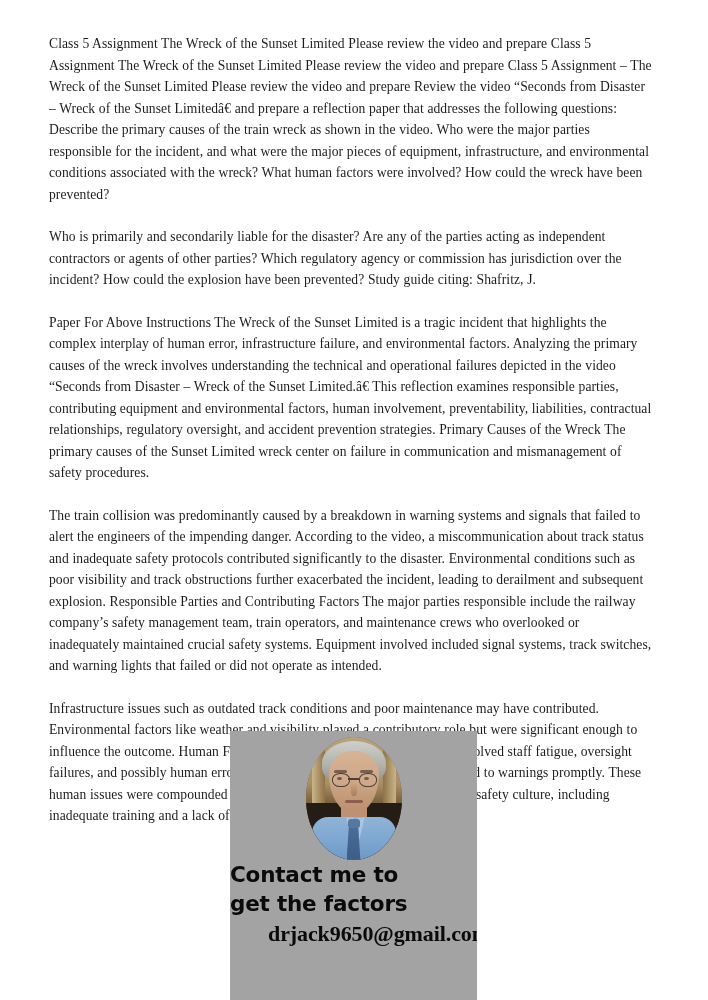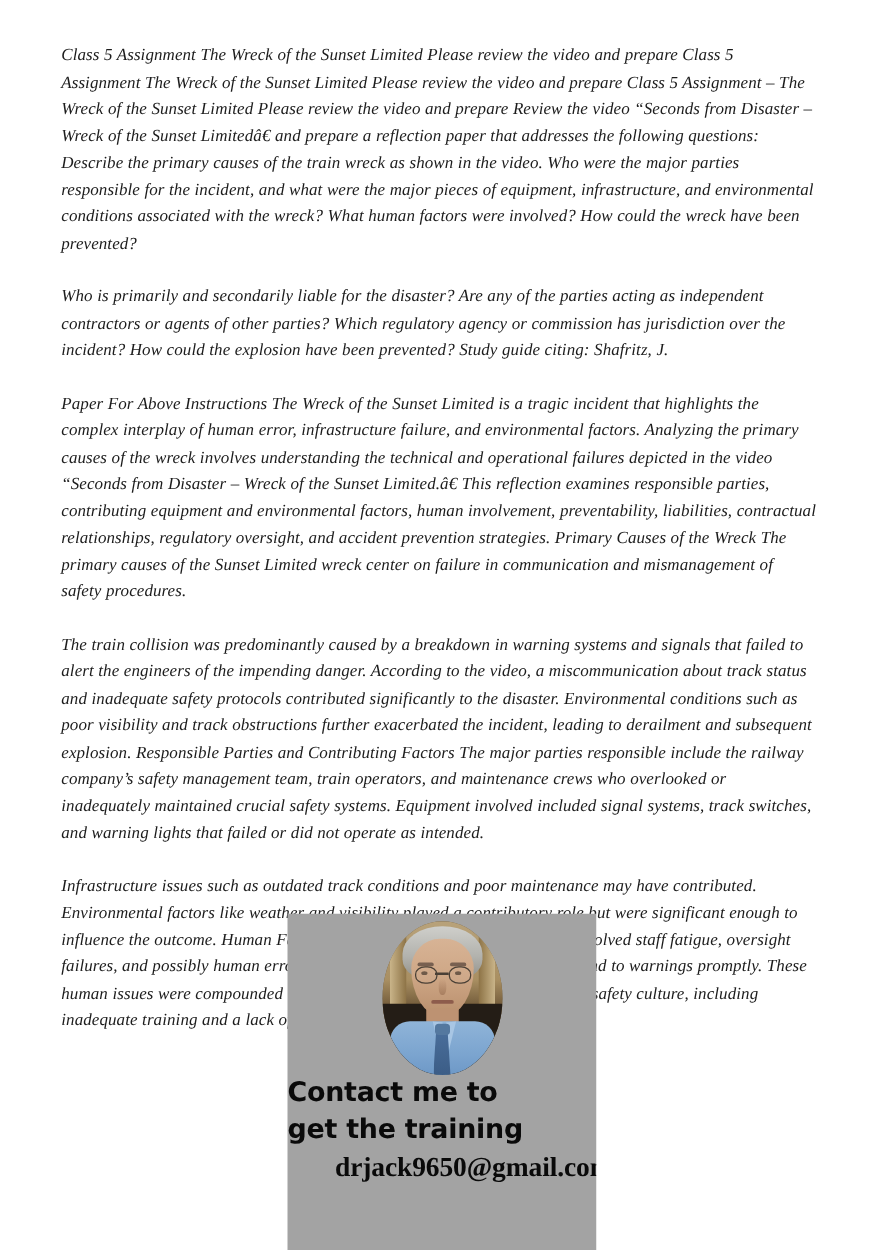--- a/index.html
+++ b/index.html
@@ -21,21 +21,20 @@
     width: 708px;
     height: 1000px;
     background: #ffffff;
   }
 
   #doc-body {
     position: absolute;
     left: 49px;
     top: 33px;
     width: 604px;
-    font-style: italic;
   }
 
   .para {
     margin: 0 0 21px 0;
     font-size: 13.6px;
     line-height: 21.5px;
     color: #1c1c1c;
     text-align: left;
     font-family: "Liberation Serif", "DejaVu Serif", serif;
     letter-spacing: 0.005em;
@@ -216,18 +215,18 @@
       <div class="ph-mouth"></div>
       <div class="ph-neck"></div>
       <div class="ph-shirt"></div>
       <div class="ph-collar-l"></div>
       <div class="ph-collar-r"></div>
       <div class="ph-tie"></div>
       <div class="ph-tie-knot"></div>
     </div>
 
     <div id="contact-line1">Contact me to</div>
-    <div id="contact-line2">get the training</div>
+    <div id="contact-line2">get the factors</div>
     <div id="contact-email">drjack9650@gmail.com</div>
 
   </div>
 
 </div>
 
 </body></html>

